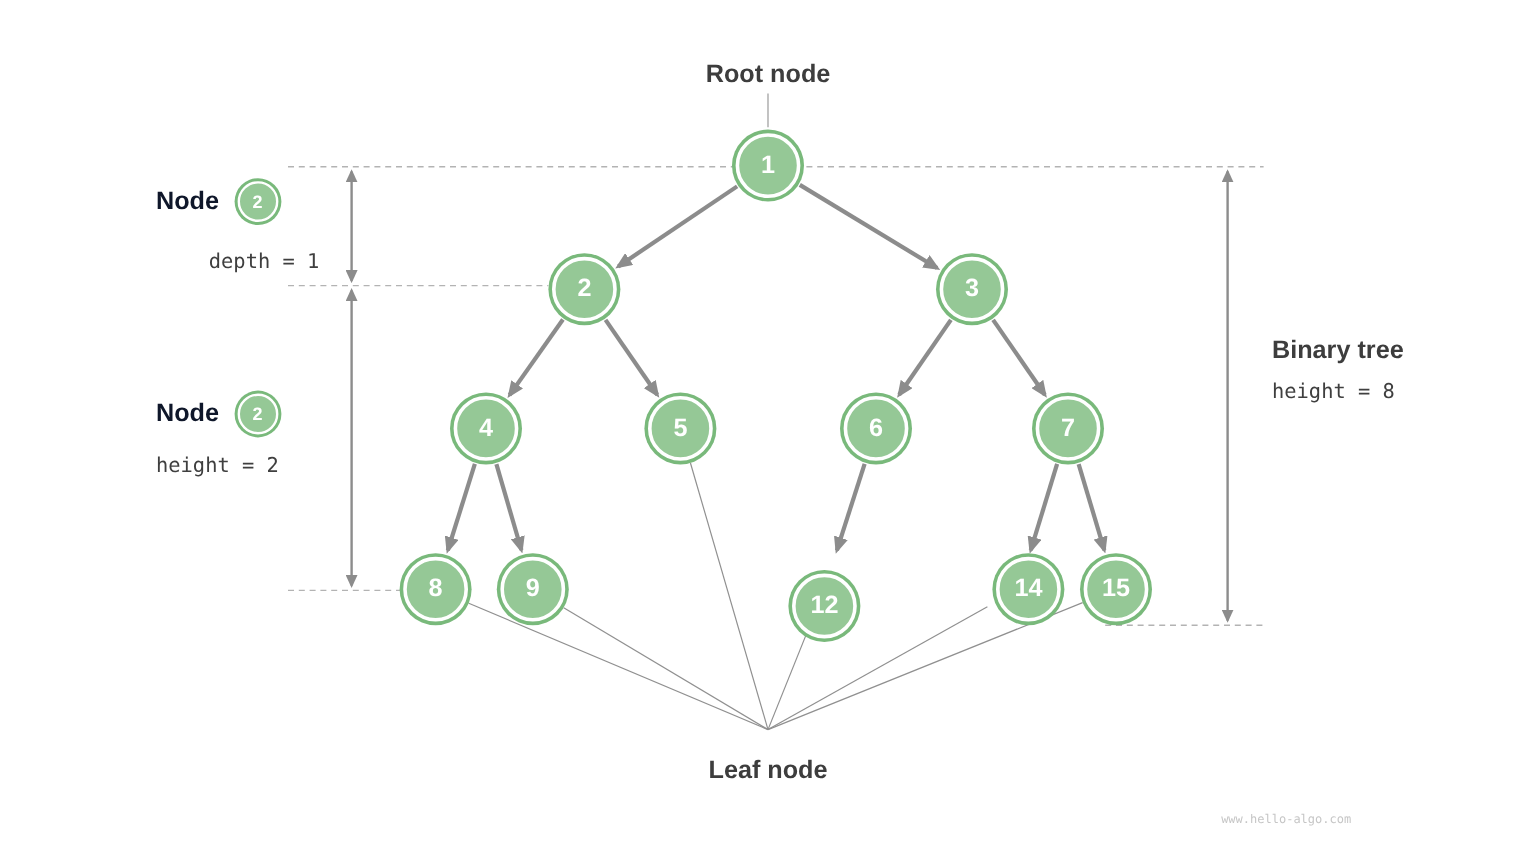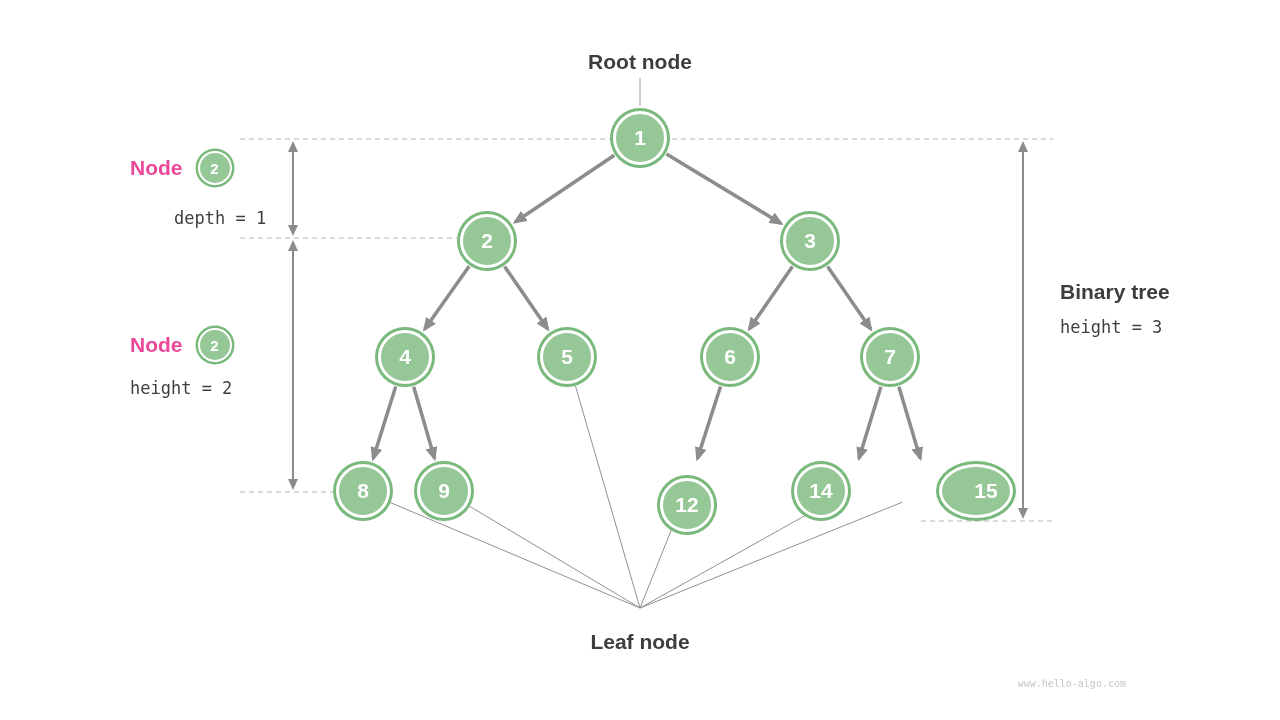--- a/index.html
+++ b/index.html
@@ -37,21 +37,21 @@
   }
   .lbl.centered{transform:translateX(-50%);}
   .mono{
     position:absolute;color:#3f3f3f;font-weight:normal;
     font-family:"DejaVu Sans Mono", monospace;font-size:17px;
     white-space:nowrap;
   }
   .annot-row{
     position:absolute;display:flex;align-items:center;gap:15px;height:44px;
   }
-  .annot-row .t{color:#ec4899;font-weight:bold;font-size:21px;}
+  .annot-row .t{color:#0f172a;font-weight:bold;font-size:21px;}
 
   .watermark{
     position:absolute;right:42px;top:678px;
     font-family:"DejaVu Sans Mono", monospace;
     font-size:10px;color:#c6c6c6;white-space:nowrap;
   }
 </style>
 </head>
 <body>
 
@@ -115,21 +115,21 @@
 
   <div class="annot-row" style="left:130px;top:323px;">
     <span class="t">Node</span>
     <span class="badge">
       <span>2</span>
     </span>
   </div>
   <div class="mono" style="left:130px;top:378px;">height = 2</div>
 
   <div class="lbl" style="left:1060px;top:280px;">Binary tree</div>
-  <div class="mono" style="left:1060px;top:317px;">height = 3</div>
+  <div class="mono" style="left:1060px;top:317px;">height = 8</div>
 
   <div id="nodes">
       <div class="node" style="left: 613px; top: 111px;">
         <span>1</span>
       </div>
       <div class="node" style="left: 460px; top: 214px;">
         <span>2</span>
       </div>
       <div class="node" style="left: 783px; top: 214px;">
         <span>3</span>
@@ -148,22 +148,22 @@
       </div>
       <div class="node" style="left: 336px; top: 464px;">
         <span>8</span>
       </div>
       <div class="node" style="left: 417px; top: 464px;">
         <span>9</span>
       </div>
       <div class="node" style="left: 660px; top: 478px;">
         <span>12</span>
       </div>
-      <div class="node" style="left: 794px; top: 464px;">
+      <div class="node" style="left: 830px; top: 464px;">
         <span>14</span>
       </div>
-      <div class="node" style="left: 939px; top: 464px; padding-left: 20px;">
+      <div class="node" style="left: 903px; top: 464px;">
         <span>15</span>
       </div>
     </div>
 
   <div class="watermark">www.hello-algo.com</div>
 </div>
 
 </body></html>

